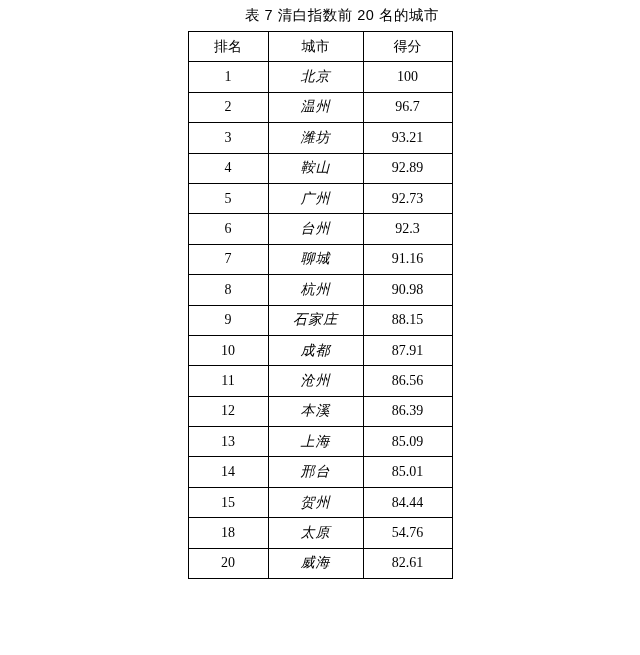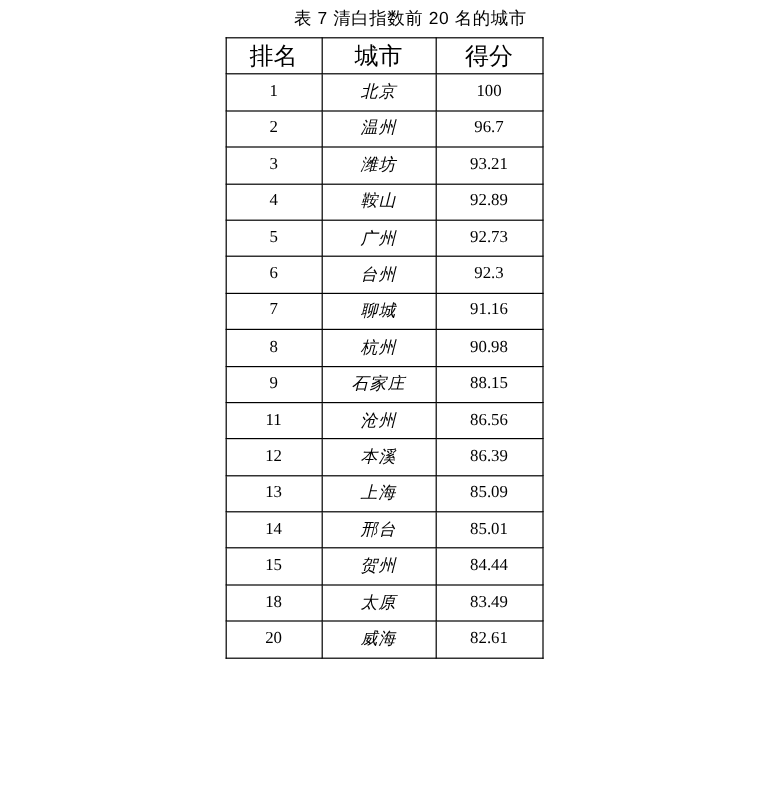--- a/index.html
+++ b/index.html
@@ -41,21 +41,21 @@
     border: 1px solid #000000;
     height: 29.4px;
     text-align: center;
     vertical-align: middle;
     font-size: 14px;
     font-weight: normal;
     padding: 0;
   }
   table.data-table th {
     font-family: "Liberation Sans", sans-serif;
-    font-size: 20px;
+    font-size: 14px;
   }
   col.c-rank { width: 80px; }
   col.c-city { width: 95px; }
   col.c-score { width: 89px; }
   td.rank, td.score {
     font-family: "Liberation Serif", serif;
     font-size: 14.5px;
   }
   td.city {
     font-family: "Liberation Sans", sans-serif;
@@ -125,20 +125,25 @@
             <td class="rank">8</td>
             <td class="city">杭州</td>
             <td class="score">90.98</td>
           </tr>
           <tr>
             <td class="rank">9</td>
             <td class="city">石家庄</td>
             <td class="score">88.15</td>
           </tr>
           <tr>
+            <td class="rank">10</td>
+            <td class="city">成都</td>
+            <td class="score">87.91</td>
+          </tr>
+          <tr>
             <td class="rank">11</td>
             <td class="city">沧州</td>
             <td class="score">86.56</td>
           </tr>
           <tr>
             <td class="rank">12</td>
             <td class="city">本溪</td>
             <td class="score">86.39</td>
           </tr>
           <tr>
@@ -152,21 +157,21 @@
             <td class="score">85.01</td>
           </tr>
           <tr>
             <td class="rank">15</td>
             <td class="city">贺州</td>
             <td class="score">84.44</td>
           </tr>
           <tr>
             <td class="rank">18</td>
             <td class="city">太原</td>
-            <td class="score">83.49</td>
+            <td class="score">54.76</td>
           </tr>
           <tr>
             <td class="rank">20</td>
             <td class="city">威海</td>
             <td class="score">82.61</td>
           </tr>
         </tbody>
     </table>
   </div>
 

